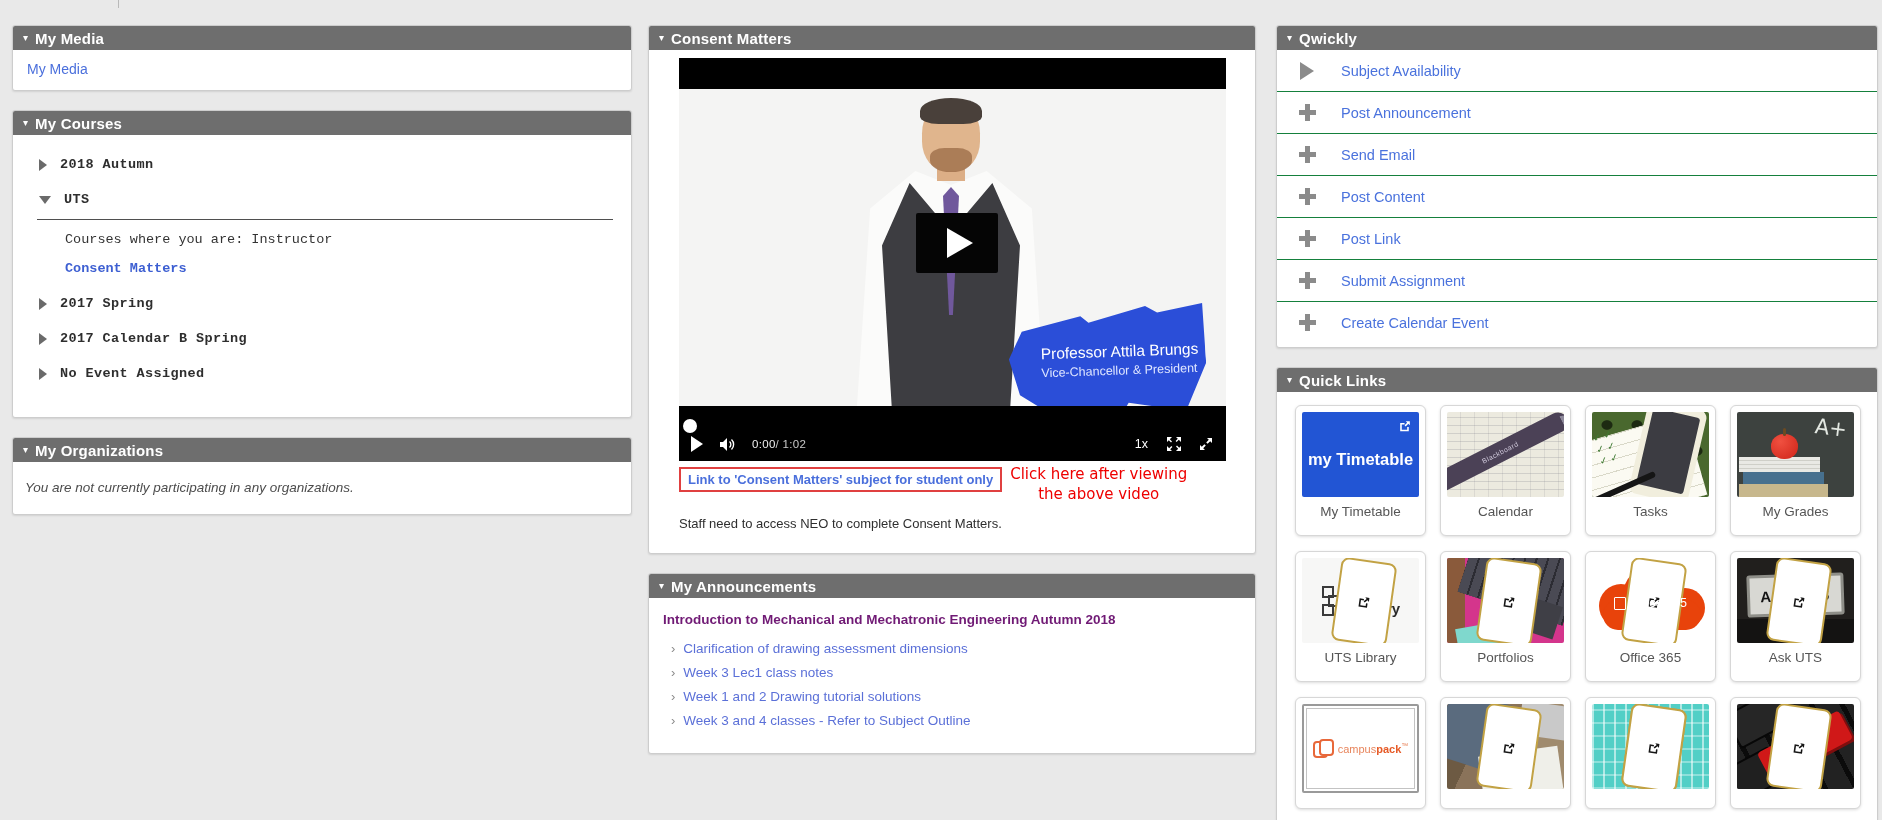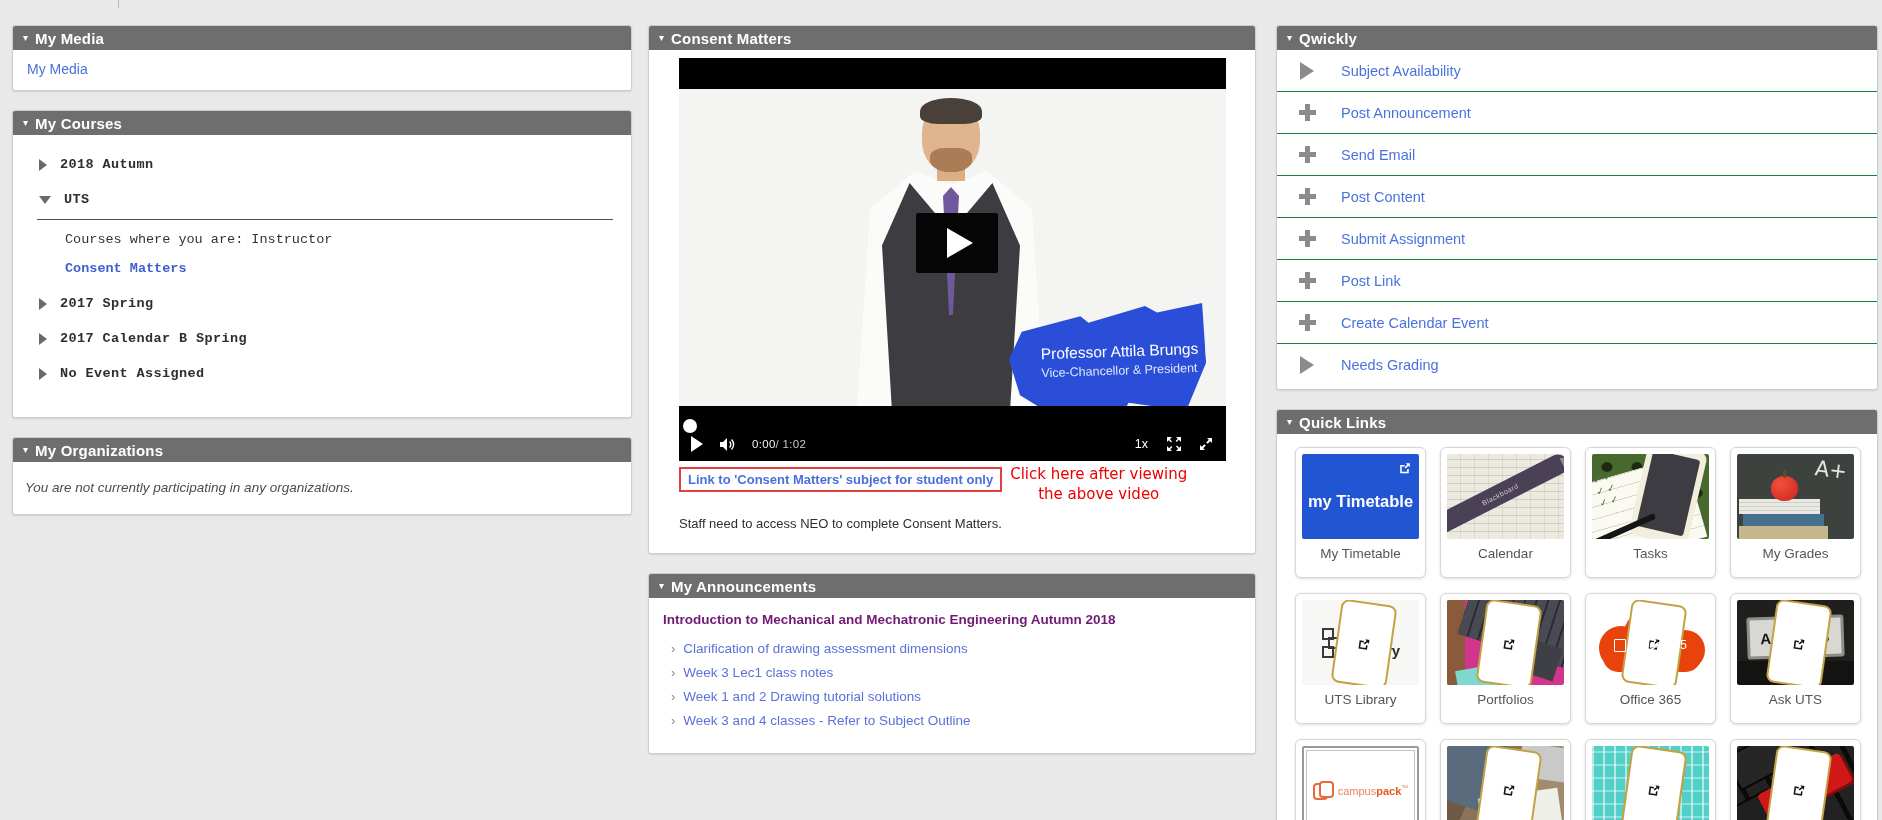--- a/index.html
+++ b/index.html
@@ -369,39 +369,33 @@
         <div class="qrow">
           <span class="q-ic">
               <span class="q-plus"></span>
             </span>
           <a>Post Content</a>
         </div>
         <div class="qrow">
           <span class="q-ic">
               <span class="q-plus"></span>
             </span>
+          <a>Post Link</a>
+        </div>
+        <div class="qrow">
+          <span class="q-ic">
+              <span class="q-plus"></span>
+            </span>
           <a>Submit Assignment</a>
         </div>
         <div class="qrow">
           <span class="q-ic">
               <span class="q-plus"></span>
             </span>
-          <a>Post Link</a>
-        </div>
-        <div class="qrow">
-          <span class="q-ic">
-              <span class="q-plus"></span>
-            </span>
           <a>Create Calendar Event</a>
-        </div>
-        <div class="qrow">
-          <span class="q-ic">
-              <span class="q-tri"></span>
-            </span>
-          <a>Needs Grading</a>
         </div>
       </div>
     </div>
 
     <div class="module">
       <div class="mod-head">
         <span class="caret">▾</span>
         <h2>Quick Links</h2>
       </div>
       <div class="ql-body">

